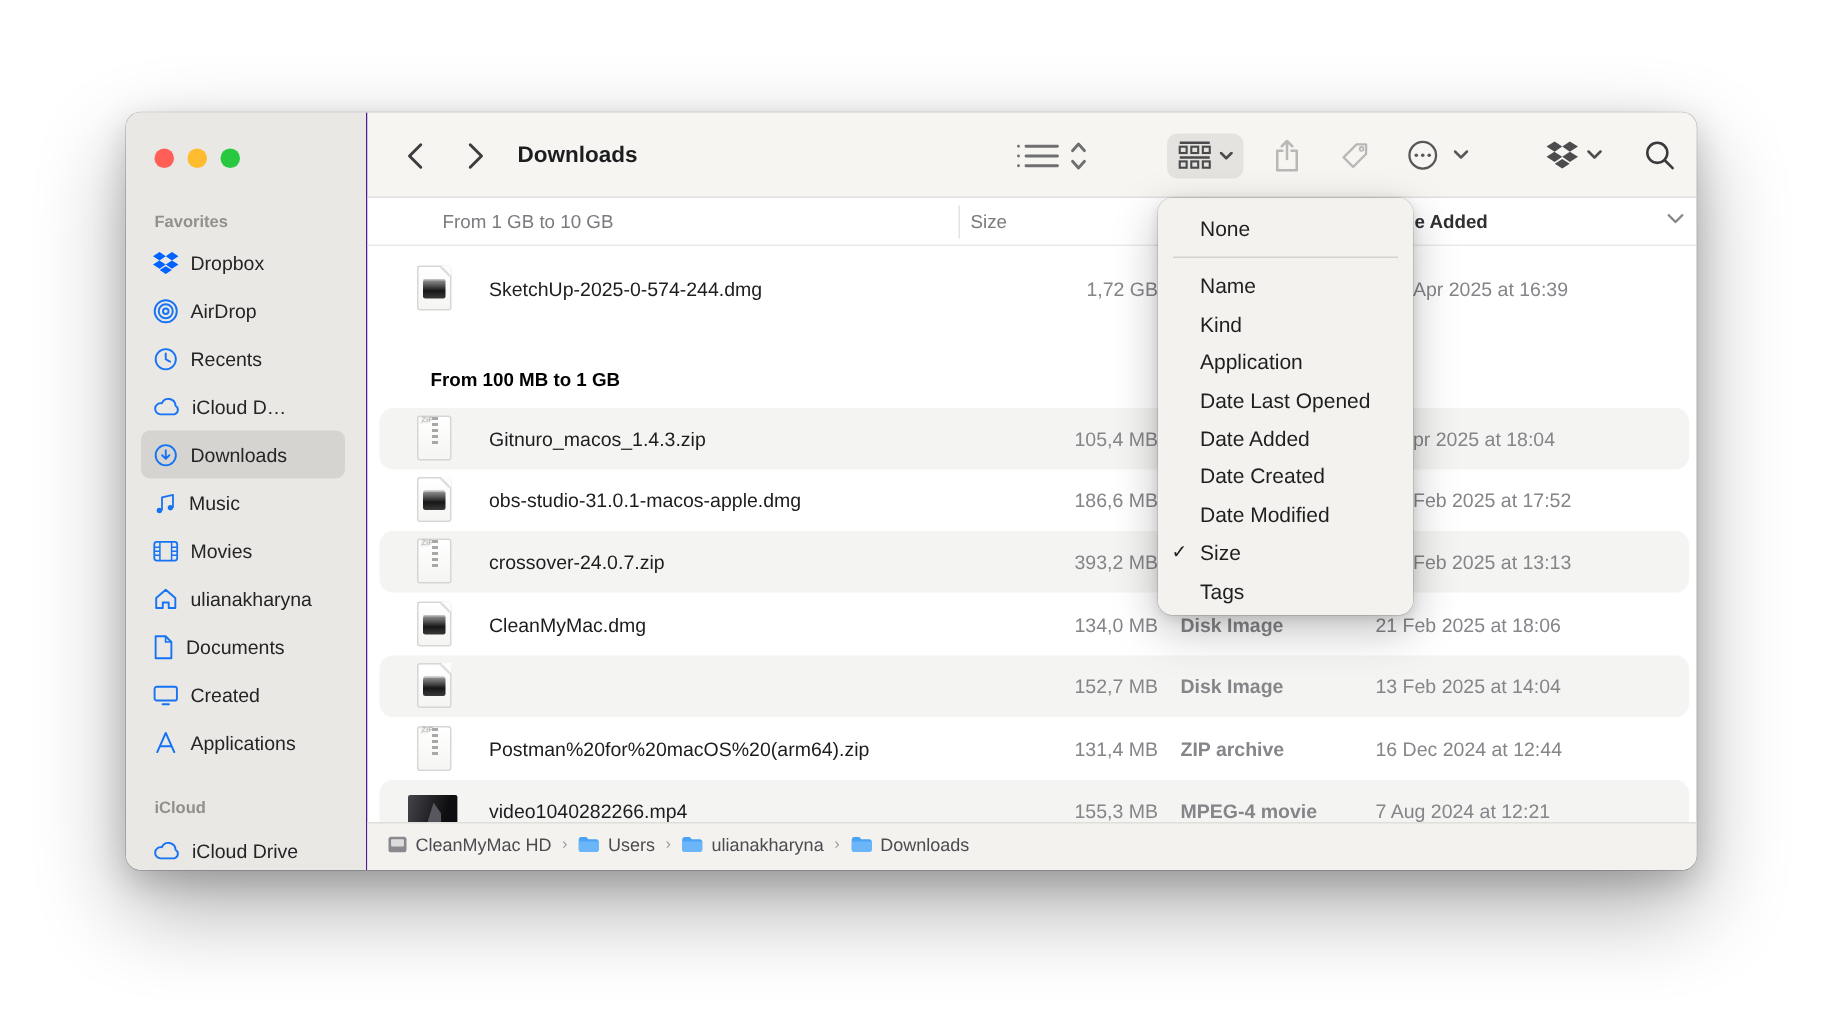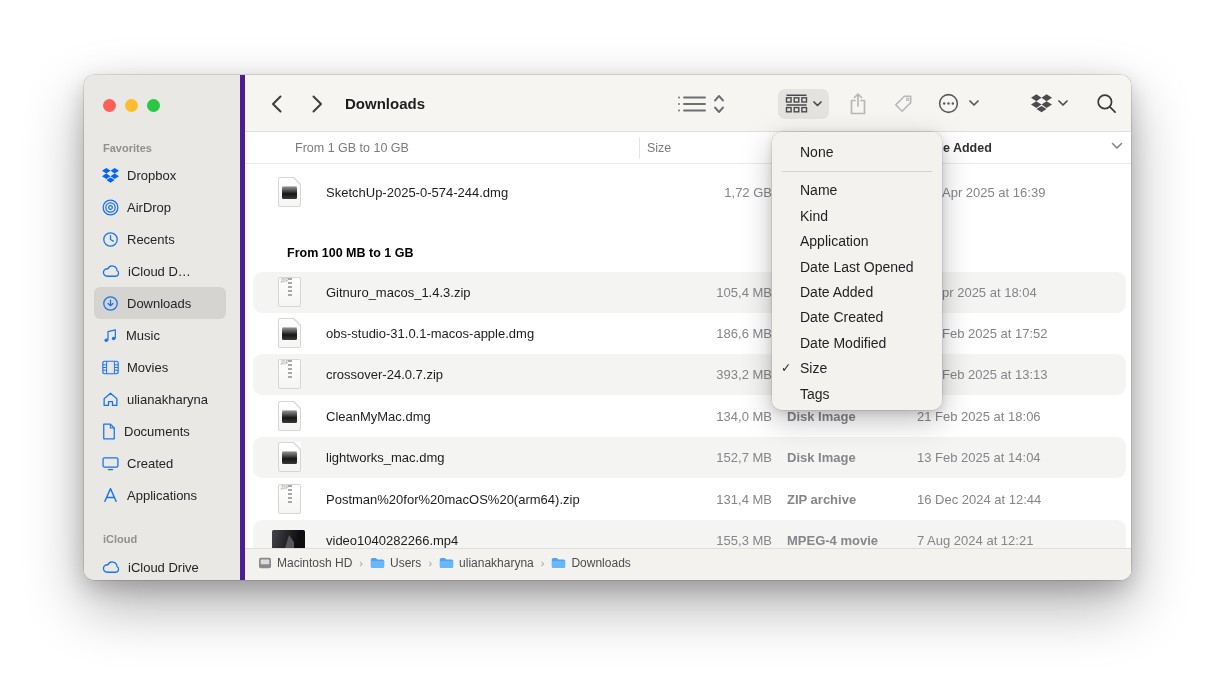--- a/index.html
+++ b/index.html
@@ -5,21 +5,21 @@
   * { margin:0; padding:0; box-sizing:border-box; }
   html,body { width:1216px; height:684px; background:#ffffff; font-family:"Liberation Sans","DejaVu Sans",sans-serif; overflow:hidden; }
   .stage { position:relative; width:1216px; height:684px; background:#fff; }
 
   
   .window { position:absolute; left:84px; top:75px; width:1047px; height:505px;
     border-radius:10px; background:#fff; overflow:hidden;
     box-shadow:0 0 0 0.5px rgba(0,0,0,0.22), 0 25px 60px rgba(0,0,0,0.32), 0 8px 22px rgba(0,0,0,0.18); }
 
   
-  .sidebar { position:absolute; left:0; top:0; width:161px; height:505px; background:#e9e8e5; border-right:5px solid #4c1d95; }
+  .sidebar { position:absolute; left:0; top:0; width:161px; height:505px; background:#e9e8e5; border-right:1px solid #4c1d95; }
   .traffic { position:absolute; top:24px; left:19px; display:flex; gap:9px; }
   .tl { width:13px; height:13px; border-radius:50%; }
   .side-section { position:absolute; left:10px; right:14px; }
   .sec-fav { top:62px; } .sec-icloud { top:452px; }
   .side-label { height:22px; line-height:22px; font-size:11px; font-weight:700; color:#91908c; padding-left:9px; }
   .sec-icloud .side-label { height:24px; line-height:24px; }
   .side-item { height:32px; display:flex; align-items:center; gap:8px; padding-left:8px; border-radius:6px; font-size:13px; color:#242427; white-space:nowrap; overflow:hidden; }
   .side-item.selected { background:#d5d4d1; }
   .side-item svg { flex:0 0 auto; }
 
@@ -325,21 +325,20 @@
     <div class="row" style="top:232px">
       <span class="fpage dmg"></span>
       <span class="c-name">CleanMyMac.dmg</span>
       <span class="c-size">134,0 MB</span>
       <span class="c-kind">Disk Image</span>
       <span class="c-date">21 Feb 2025 at 18:06</span>
     </div>
 
     <div class="row stripe" style="top:273px">
       <span class="fpage dmg"></span>
-      <span class="c-name">lightworks_mac.dmg</span>
       <span class="c-size">152,7 MB</span>
       <span class="c-kind">Disk Image</span>
       <span class="c-date">13 Feb 2025 at 14:04</span>
     </div>
 
     <div class="row" style="top:315px">
       <span class="fpage zip"></span>
       <span class="c-name">Postman%20for%20macOS%20(arm64).zip</span>
       <span class="c-size">131,4 MB</span>
       <span class="c-kind">ZIP archive</span>
@@ -368,21 +367,21 @@
     <div class="menu-item"><span class="check">✓</span><span>Size</span></div>
     <div class="menu-item"><span>Tags</span></div>
   </div>
 
   <div class="pathbar">
     <span class="seg">
       <svg width="14" height="12" viewBox="0 0 16 14">
             <rect x="1" y="1" width="14" height="12" rx="2" fill="#8a8a8e"></rect>
             <rect x="3" y="3" width="10" height="5.5" rx="0.8" fill="#dcdcde"></rect>
           </svg>
-      <span>Macintosh HD</span>
+      <span>CleanMyMac HD</span>
     </span>
     <span class="path-sep">›</span>
     <span class="seg">
       <svg width="15" height="12" viewBox="0 0 18 14">
             <path d="M1 3.2C1 2 1.8 1 3 1h4l1.7 1.8H15c1.2 0 2 .9 2 2V11c0 1.2-.8 2-2 2H3c-1.2 0-2-.8-2-2z" fill="#4aa3f5"></path>
             <path d="M1 4.6h16V11c0 1.2-.8 2-2 2H3c-1.2 0-2-.8-2-2z" fill="#6ab6f8"></path>
           </svg>
       <span>Users</span>
     </span>
     <span class="path-sep">›</span>

